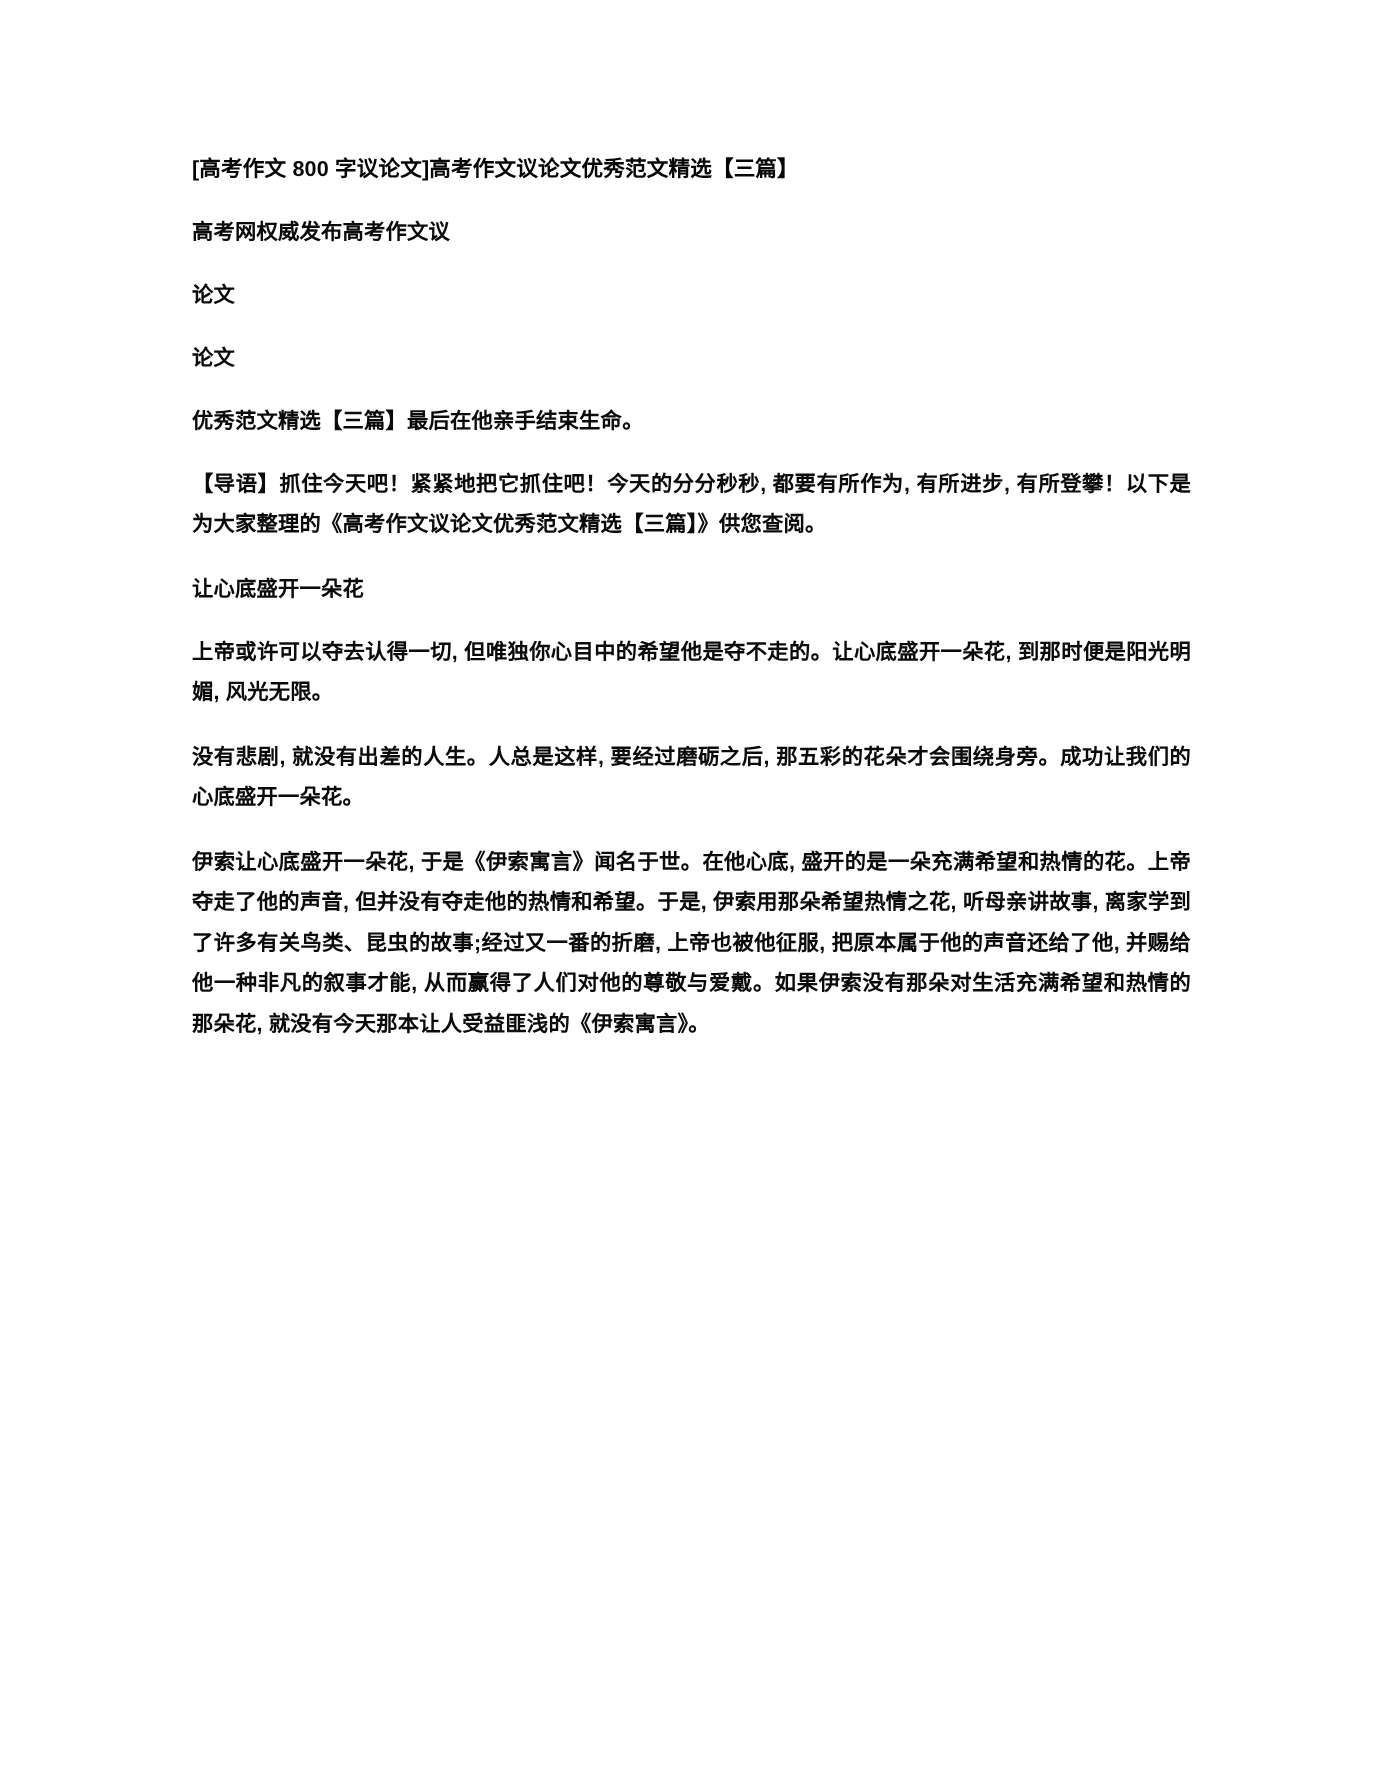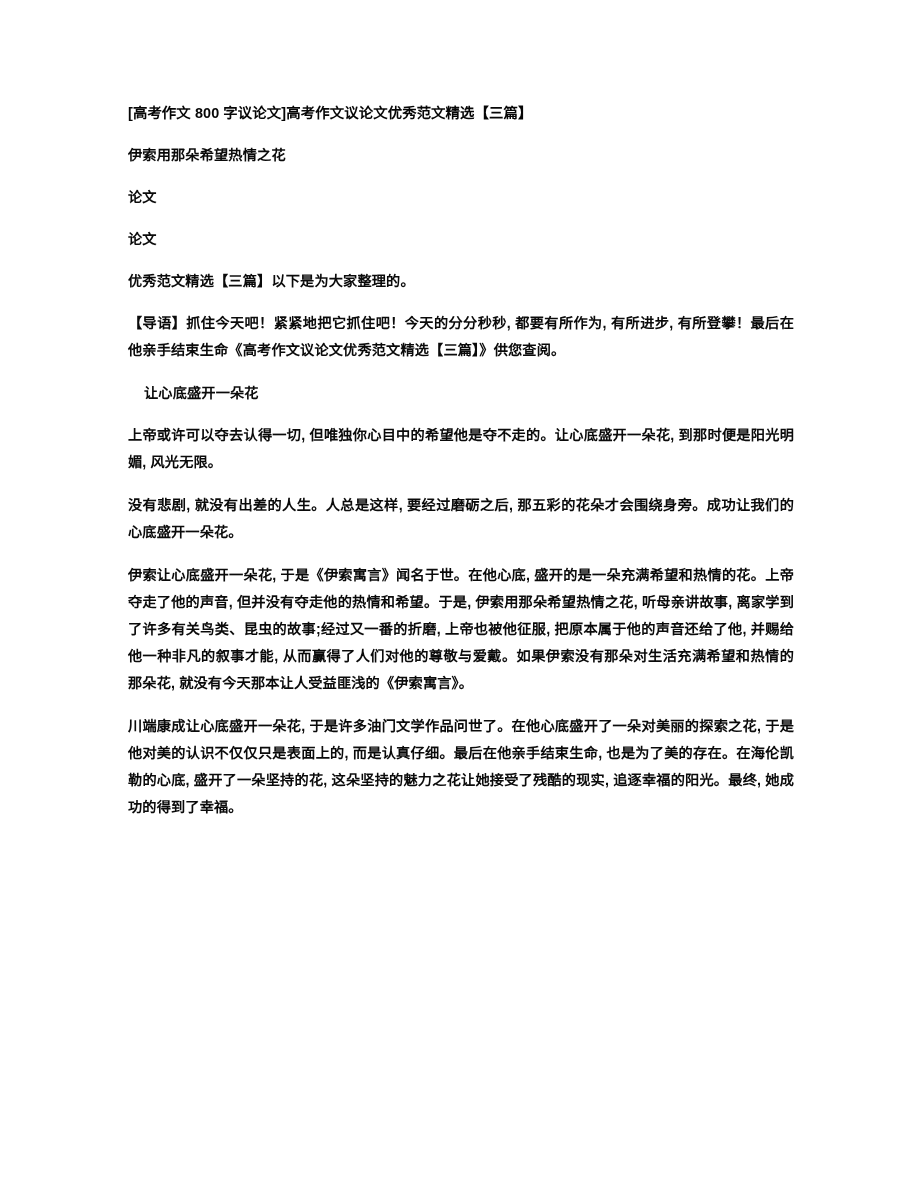--- a/index.html
+++ b/index.html
@@ -58,49 +58,48 @@
     font-weight: 700;
     margin: 0 0 15px 0;
     color: #0a0a0a;
     letter-spacing: 0.15px;
   }
   
   .section-head {
     font-size: 14.2px;
     line-height: 27px;
     font-weight: 700;
-    margin: 0 0 15px 16px;
+    margin: 0 0 15px 0;
     color: #0a0a0a;
     letter-spacing: 0.15px;
   }
 </style>
 </head>
 <body>
 
 <div class="page">
   <div class="content">
 
     <div class="doc-title">[高考作文 800 字议论文]高考作文议论文优秀范文精选【三篇】</div>
 
-    <div class="lead">伊索用那朵希望热情之花</div>
+    <div class="lead">高考网权威发布高考作文议</div>
 
     <div class="lead">论文</div>
 
 
     <div class="lead">论文</div>
 
-    <div class="lead">优秀范文精选【三篇】以下是为大家整理的。</div>
+    <div class="lead">优秀范文精选【三篇】最后在他亲手结束生命。</div>
 
-    <div class="para">【导语】抓住今天吧！紧紧地把它抓住吧！今天的分分秒秒, 都要有所作为, 有所进步, 有所登攀！最后在他亲手结束生命《高考作文议论文优秀范文精选【三篇】》供您查阅。</div>
+    <div class="para">【导语】抓住今天吧！紧紧地把它抓住吧！今天的分分秒秒, 都要有所作为, 有所进步, 有所登攀！以下是为大家整理的《高考作文议论文优秀范文精选【三篇】》供您查阅。</div>
 
     <div class="section-head">让心底盛开一朵花</div>
 
     <div class="para">上帝或许可以夺去认得一切, 但唯独你心目中的希望他是夺不走的。让心底盛开一朵花, 到那时便是阳光明媚, 风光无限。</div>
 
     <div class="para">没有悲剧, 就没有出差的人生。人总是这样, 要经过磨砺之后, 那五彩的花朵才会围绕身旁。成功让我们的心底盛开一朵花。</div>
 
 
     <div class="para">伊索让心底盛开一朵花, 于是《伊索寓言》闻名于世。在他心底, 盛开的是一朵充满希望和热情的花。上帝夺走了他的声音, 但并没有夺走他的热情和希望。于是, 伊索用那朵希望热情之花, 听母亲讲故事, 离家学到了许多有关鸟类、昆虫的故事;经过又一番的折磨, 上帝也被他征服, 把原本属于他的声音还给了他, 并赐给他一种非凡的叙事才能, 从而赢得了人们对他的尊敬与爱戴。如果伊索没有那朵对生活充满希望和热情的那朵花, 就没有今天那本让人受益匪浅的《伊索寓言》。</div>
 
-    <div class="para">川端康成让心底盛开一朵花, 于是许多油门文学作品问世了。在他心底盛开了一朵对美丽的探索之花, 于是他对美的认识不仅仅只是表面上的, 而是认真仔细。最后在他亲手结束生命, 也是为了美的存在。在海伦凯勒的心底, 盛开了一朵坚持的花, 这朵坚持的魅力之花让她接受了残酷的现实, 追逐幸福的阳光。最终, 她成功的得到了幸福。</div>
 
   </div>
 </div>
 
 </body></html>

